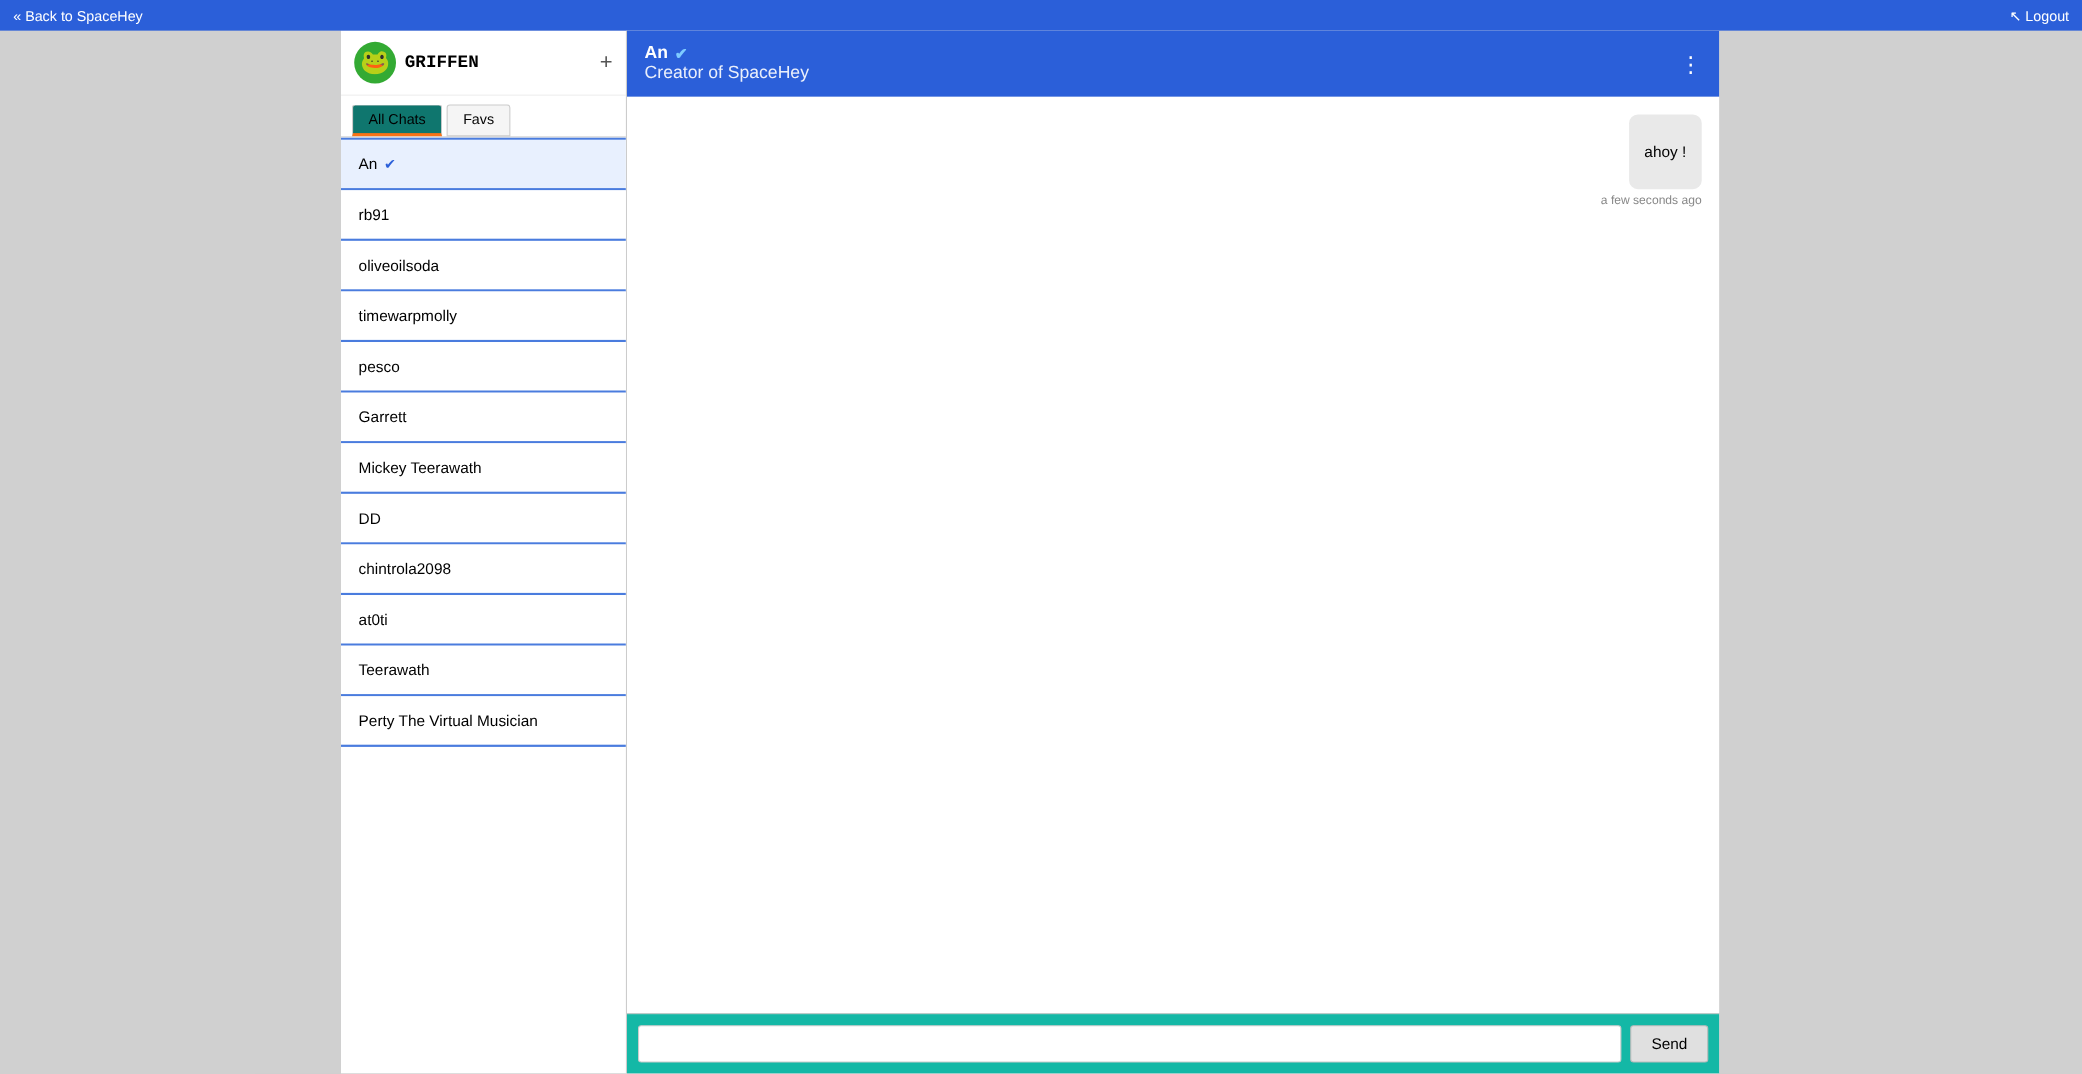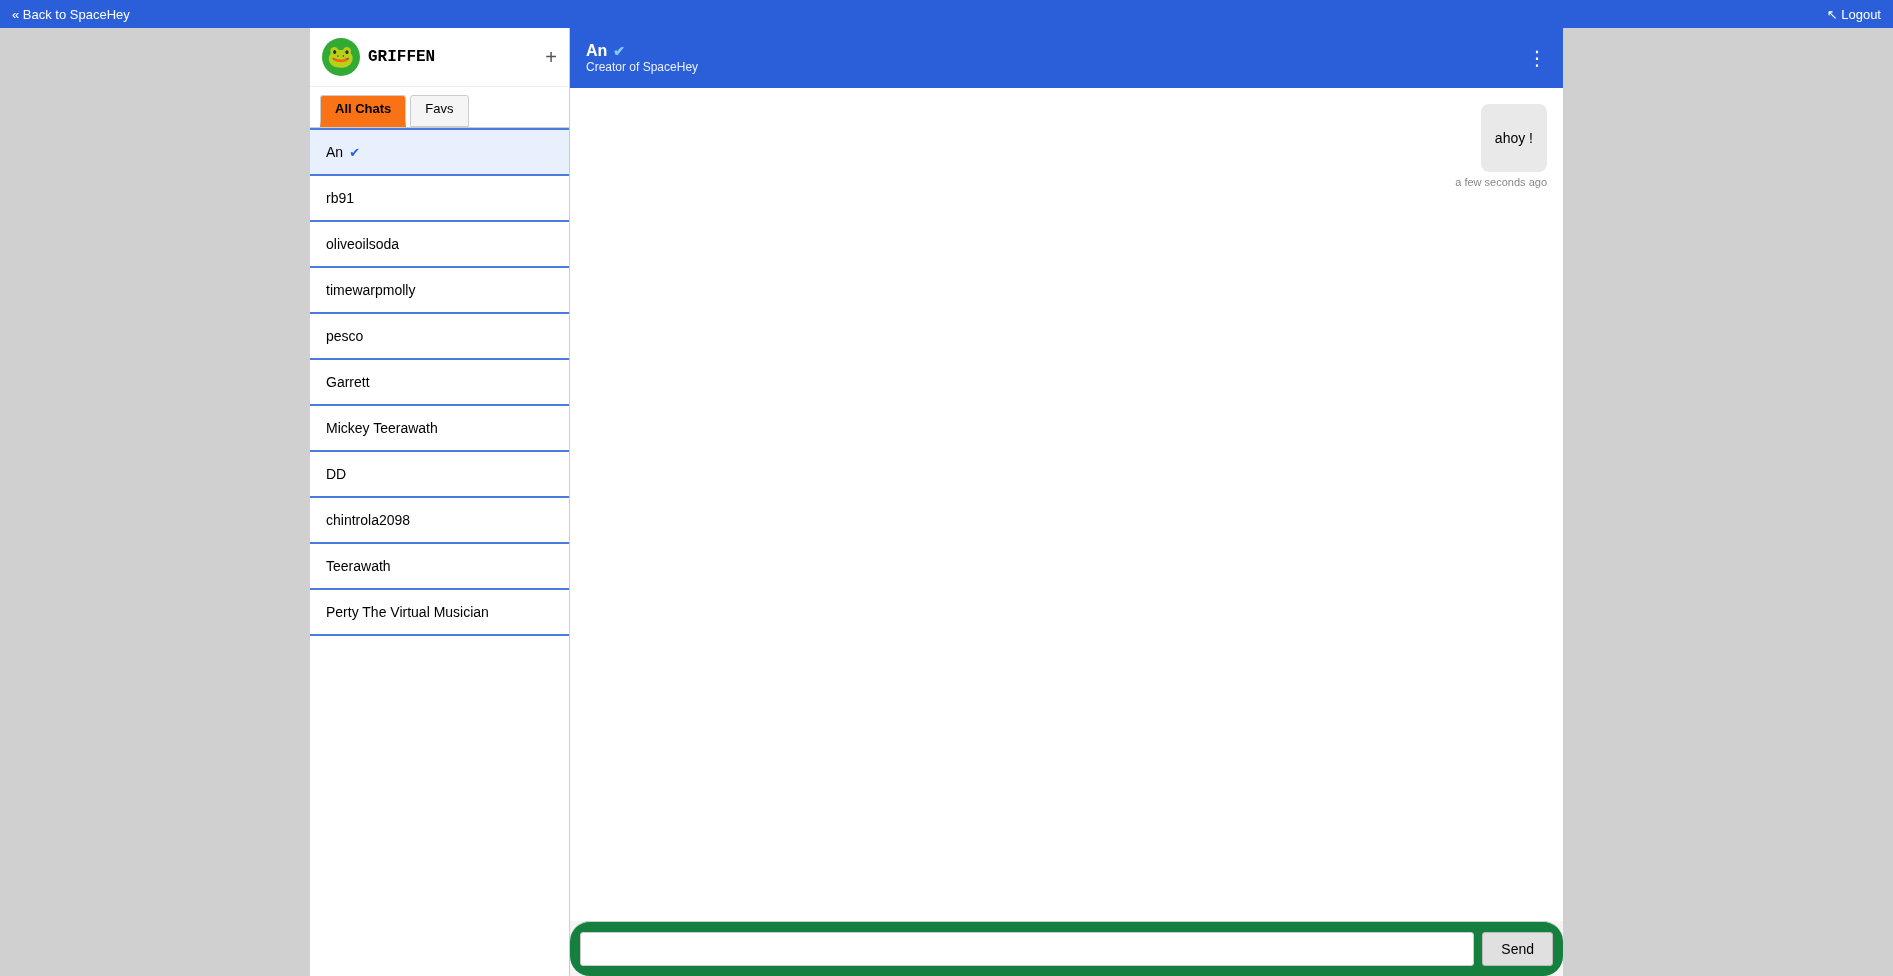--- a/index.html
+++ b/index.html
@@ -110,23 +110,23 @@
     }
     .chat-tab {
       padding: 5px 14px;
       font-size: 13px;
       cursor: pointer;
       border: 1px solid #ccc;
       background: #f5f5f5;
       border-radius: 3px 3px 0 0;
     }
     .chat-tab.active {
-      background: #f97316;
-      border-bottom: 6px solid #f97316;
-      font-weight: bold;
+      background: #0f766e;
+      border-bottom: 3px solid #f97316;
+      font-weight: normal;
     }
 
     
     #chat-list {
       flex: 1;
       overflow-y: auto;
     }
     .chat-list-item {
       padding: 14px 16px;
       border-bottom: 2px solid #4a7cde;
@@ -166,21 +166,21 @@
       height: 60px;
     }
     #conv-header-name {
       font-size: 16px;
       font-weight: bold;
       display: flex;
       align-items: center;
       gap: 6px;
     }
     #conv-header-sub {
-      font-size: 12px;
+      font-size: 16px;
       opacity: 0.9;
     }
     #conv-menu-btn {
       font-size: 20px;
       cursor: pointer;
       background: none;
       border: none;
       color: white;
     }
 
@@ -204,25 +204,24 @@
     }
     .message-time {
       font-size: 11px;
       color: #888;
       margin-bottom: 8px;
     }
 
     
     #input-area {
       padding: 10px;
-      background: #15803d;
+      background: #14b8a6;
       display: flex;
       gap: 8px;
       border-top: 1px solid #ccc;
-      border-radius: 20px;
     }
     #message-input {
       flex: 1;
       padding: 8px 10px;
       font-size: 14px;
       border: 1px solid #ccc;
       border-radius: 3px;
       outline: none;
     }
     #send-btn {
@@ -297,20 +296,23 @@
         <div class="chat-list-item">
           <span>Mickey Teerawath</span>
         </div>
         <div class="chat-list-item">
           <span>DD</span>
         </div>
         <div class="chat-list-item">
           <span>chintrola2098</span>
         </div>
         <div class="chat-list-item">
+          <span>at0ti</span>
+        </div>
+        <div class="chat-list-item">
           <span>Teerawath</span>
         </div>
         <div class="chat-list-item">
           <span>Perty The Virtual Musician</span>
         </div>
       </div>
 
   </div>
 
   <div id="conversation-area">

